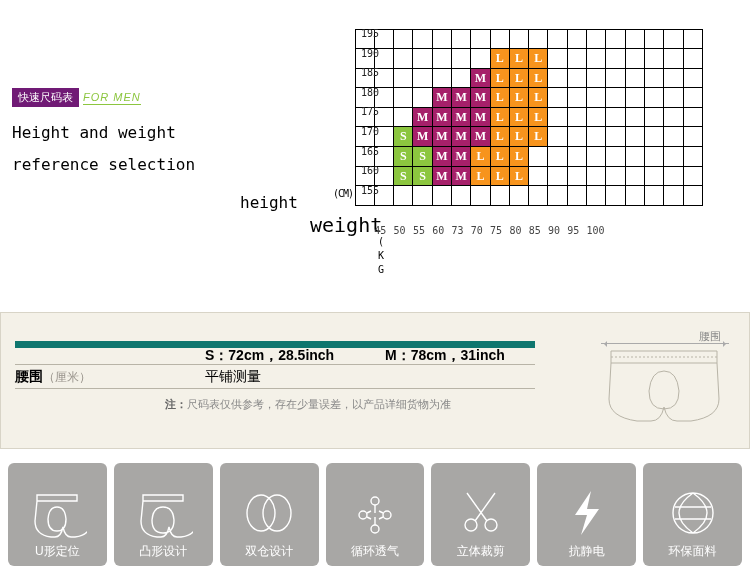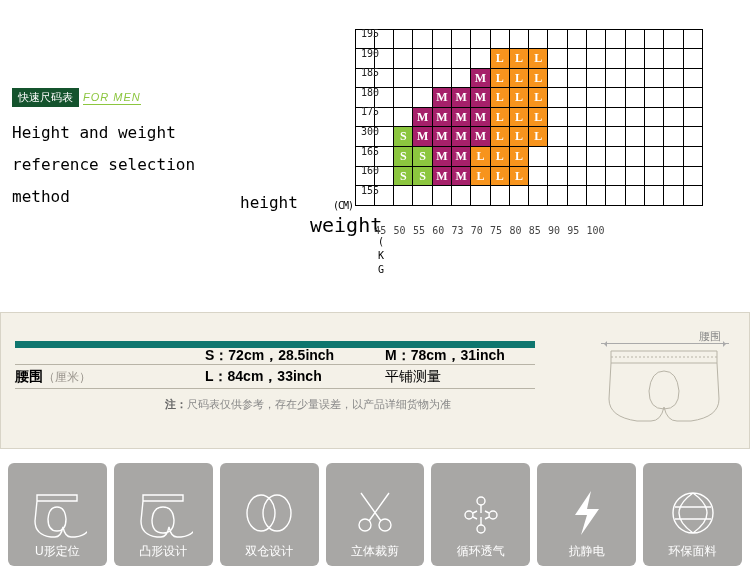--- a/index.html
+++ b/index.html
@@ -1,24 +1,24 @@
 <!DOCTYPE html>
 <html><head>
 <meta charset="utf-8">
 <style>
   * { box-sizing: border-box; margin: 0; padding: 0; }
   body { width: 750px; height: 572px; font-family: "SimSun", "Microsoft YaHei", sans-serif; background: #fff; color: #000; }
   .top-section { position: relative; width: 750px; height: 300px; }
   .left-text { position: absolute; left: 12px; top: 88px; width: 230px; }
   .badge-row { display: flex; align-items: center; gap: 4px; font-size: 11px; }
-  .badge { background: #14532d; color: #fff; padding: 2px 6px; font-size: 11px; font-family: Liberation Mono, monospace; }
+  .badge { background: #701a75; color: #fff; padding: 2px 6px; font-size: 11px; font-family: Liberation Mono, monospace; }
   .formen { color: #8cc63f; font-style: italic; letter-spacing: 1px; border-bottom: 1px solid #8cc63f; padding-bottom: 1px; }
   .desc { font-family: monospace; font-size: 16px; line-height: 2; margin-top: 10px; }
   .axis-label-h { position: absolute; left: 240px; top: 193px; font-family: monospace; font-size: 16px; }
-  .axis-unit-h { position: absolute; left: 333px; top: 200px; font-family: monospace; font-size: 10px; letter-spacing: -1px; }
+  .axis-unit-h { position: absolute; left: 333px; top: 188px; font-family: monospace; font-size: 10px; letter-spacing: -1px; }
   .axis-label-w { position: absolute; left: 310px; top: 213px; font-family: monospace; font-size: 20px; }
   .axis-unit-w { position: absolute; left: 378px; top: 235px; font-family: monospace; font-size: 10px; text-align: center; line-height: 1.4; }
 
   .chart { position: absolute; left: 355px; top: 29px; }
   .ylabels { position: absolute; left: -23px; top: 0; font-family: monospace; font-size: 10px; color: #222; margin-left: 27px; }
   .ylabels div { height: 19.6px; text-align: right; width: 20px; line-height: 10px; }
   .grid { display: grid; grid-template-columns: repeat(18, 19.3px); grid-template-rows: repeat(9, 19.6px); }
   .cell { border: 1px solid #000; margin: -0.5px; }
   .c-S { background: #8cc63f; }
   .c-M { background: #a6206a; }
@@ -57,41 +57,40 @@
 
 <div class="top-section">
   <div class="left-text">
     <div class="badge-row">
       <span class="badge">快速尺码表</span>
       <span class="formen">FOR MEN</span>
     </div>
     <div class="desc">
       <div>Height and weight</div>
       <div>reference selection</div>
-      <div>method</div>
     </div>
   </div>
 
   <div class="axis-label-h">height</div>
   <div class="axis-unit-h">(CM)</div>
   <div class="axis-label-w">weight</div>
   <div class="axis-unit-w">
     <div>(</div>
     <div>K</div>
     <div>G</div>
   </div>
 
   <div class="chart">
     <div class="ylabels" id="ylabels">
         <div>195</div>
         <div>190</div>
         <div>185</div>
         <div>180</div>
         <div>175</div>
-        <div>300</div>
+        <div>170</div>
         <div>165</div>
         <div>160</div>
         <div>155</div>
       </div>
     <div class="grid" id="grid">
         <div class="cell"></div>
         <div class="cell"></div>
         <div class="cell"></div>
         <div class="cell"></div>
         <div class="cell"></div>
@@ -280,21 +279,20 @@
   <div class="mid-left">
     <div class="mid-row mid-border-top mid-border-bot">
       <div class="mid-label"></div>
       <div class="mid-s">S：72cm，28.5inch</div>
       <div class="mid-m">M：78cm，31inch</div>
     </div>
     <div class="mid-row mid-border-bot">
       <div class="mid-label">
         <span>腰围</span><span class="mid-label2">（厘米）</span>
       </div>
-      <div class="mid-s">L：84cm，33inch</div>
       <div class="mid-m" style="font-weight:normal;">平铺测量</div>
     </div>
     <div class="mid-note">
       <b>注：</b><span>尺码表仅供参考，存在少量误差，以产品详细货物为准</span>
     </div>
   </div>
   <div class="mid-waist-label">腰围</div>
   <div class="mid-waist-arrow"></div>
   <div class="mid-diagram">
     <svg viewBox="0 0 130 115" width="130" height="115">
@@ -330,42 +328,42 @@
         <svg viewBox="0 0 60 60">
           <ellipse cx="22" cy="30" rx="14" ry="18"></ellipse>
           <ellipse cx="38" cy="30" rx="14" ry="18"></ellipse>
         </svg>
       </div>
       <div class="feat-label">双仓设计</div>
     </div>
     <div class="feat">
       <div class="feat-ico">
         <svg viewBox="0 0 60 60">
-          <circle cx="20" cy="42" r="6"></circle>
-          <circle cx="40" cy="42" r="6"></circle>
-          <path d="M24 38L44 10M36 38L16 10"></path>
-        </svg>
-      </div>
-      <div class="feat-label">立体裁剪</div>
-    </div>
-    <div class="feat">
-      <div class="feat-ico">
-        <svg viewBox="0 0 60 60">
           <circle cx="30" cy="18" r="4"></circle>
           <circle cx="18" cy="32" r="4"></circle>
           <circle cx="42" cy="32" r="4"></circle>
           <circle cx="30" cy="46" r="4"></circle>
           <path d="M30 22v8M22 32h-0M30 42v-8M26 28l-4 2M34 28l4 2M26 36l-4-2M34 36l4-2"></path>
         </svg>
       </div>
       <div class="feat-label">循环透气</div>
     </div>
     <div class="feat">
       <div class="feat-ico">
         <svg viewBox="0 0 60 60">
+          <circle cx="20" cy="42" r="6"></circle>
+          <circle cx="40" cy="42" r="6"></circle>
+          <path d="M24 38L44 10M36 38L16 10"></path>
+        </svg>
+      </div>
+      <div class="feat-label">立体裁剪</div>
+    </div>
+    <div class="feat">
+      <div class="feat-ico">
+        <svg viewBox="0 0 60 60">
           <path d="M34 8L18 32h12l-6 20l18-26H30z" fill="#fff" stroke="none"></path>
         </svg>
       </div>
       <div class="feat-label">抗静电</div>
     </div>
     <div class="feat">
       <div class="feat-ico">
         <svg viewBox="0 0 60 60">
           <path d="M30 30m-20 0a20 20 0 1 0 40 0a20 20 0 1 0-40 0M30 10q-14 10-14 20q0 10 14 20M30 10q14 10 14 20q0 10-14 20M12 24h36M12 36h36"></path>
         </svg>

